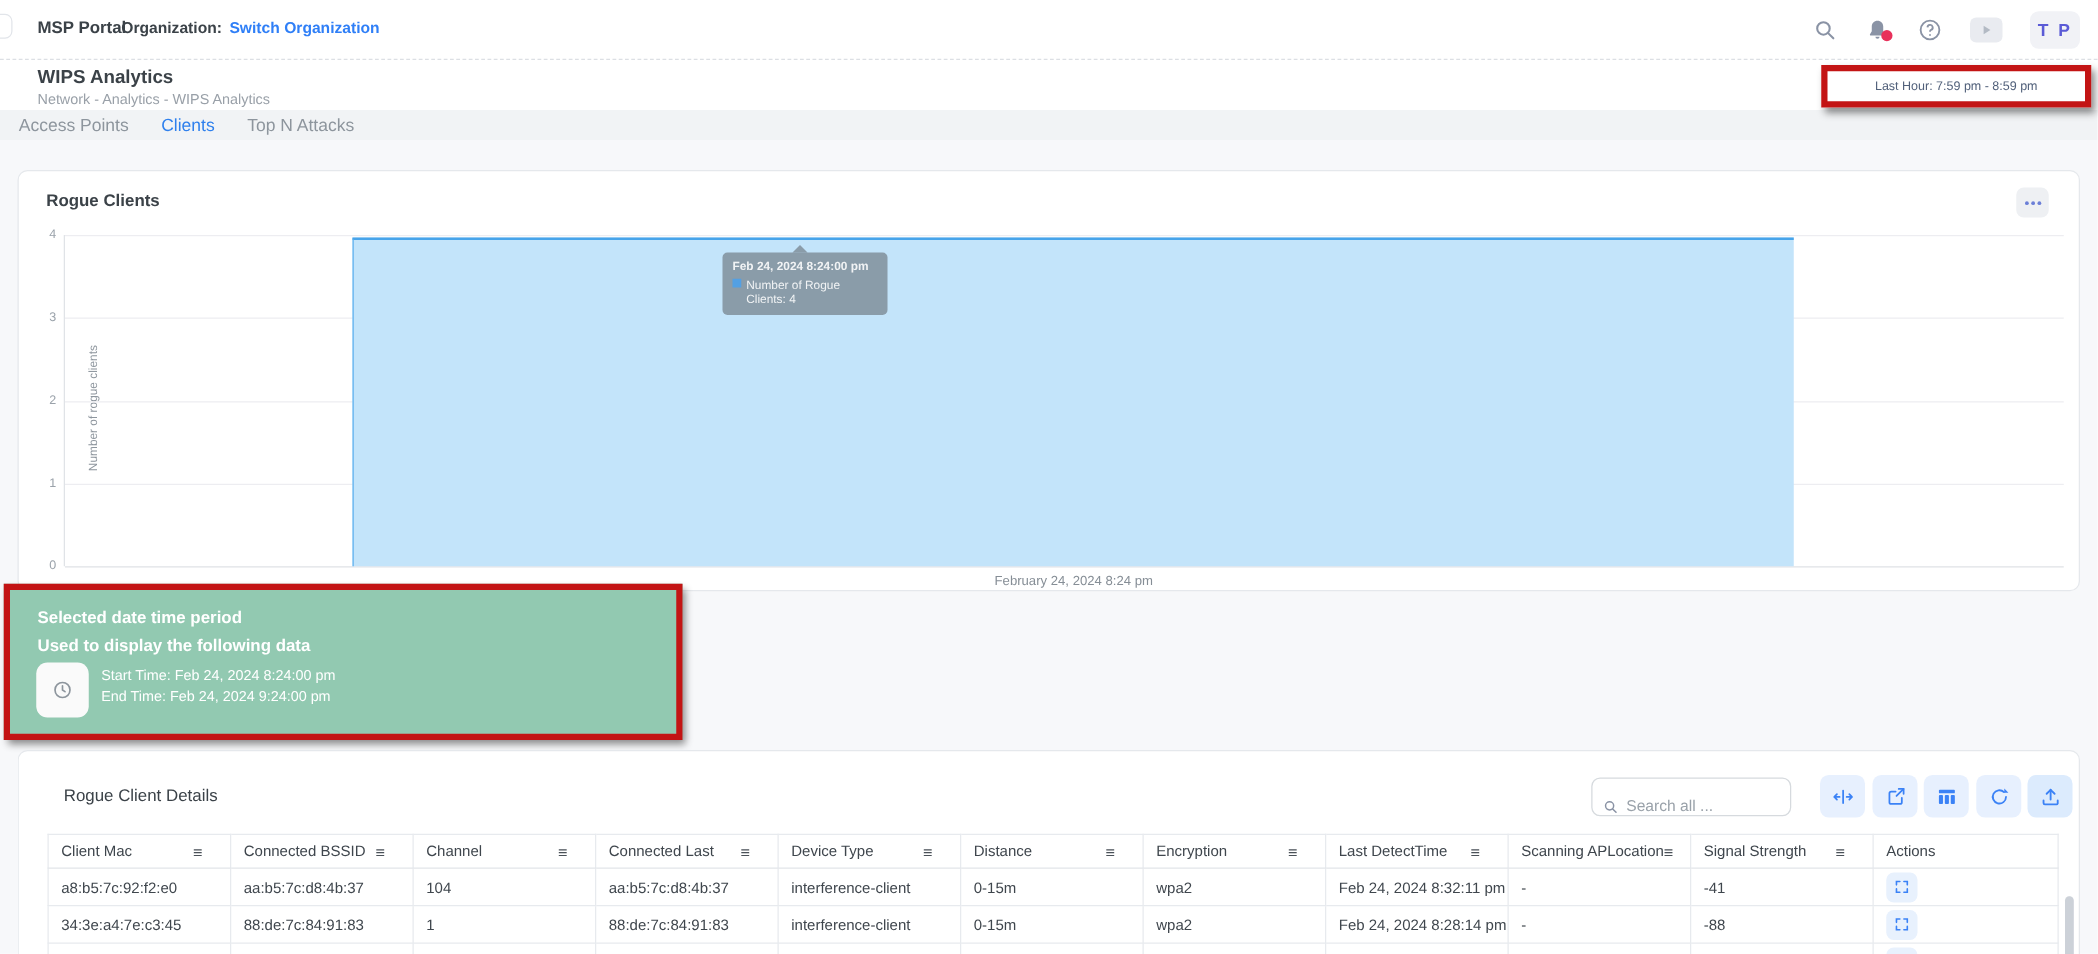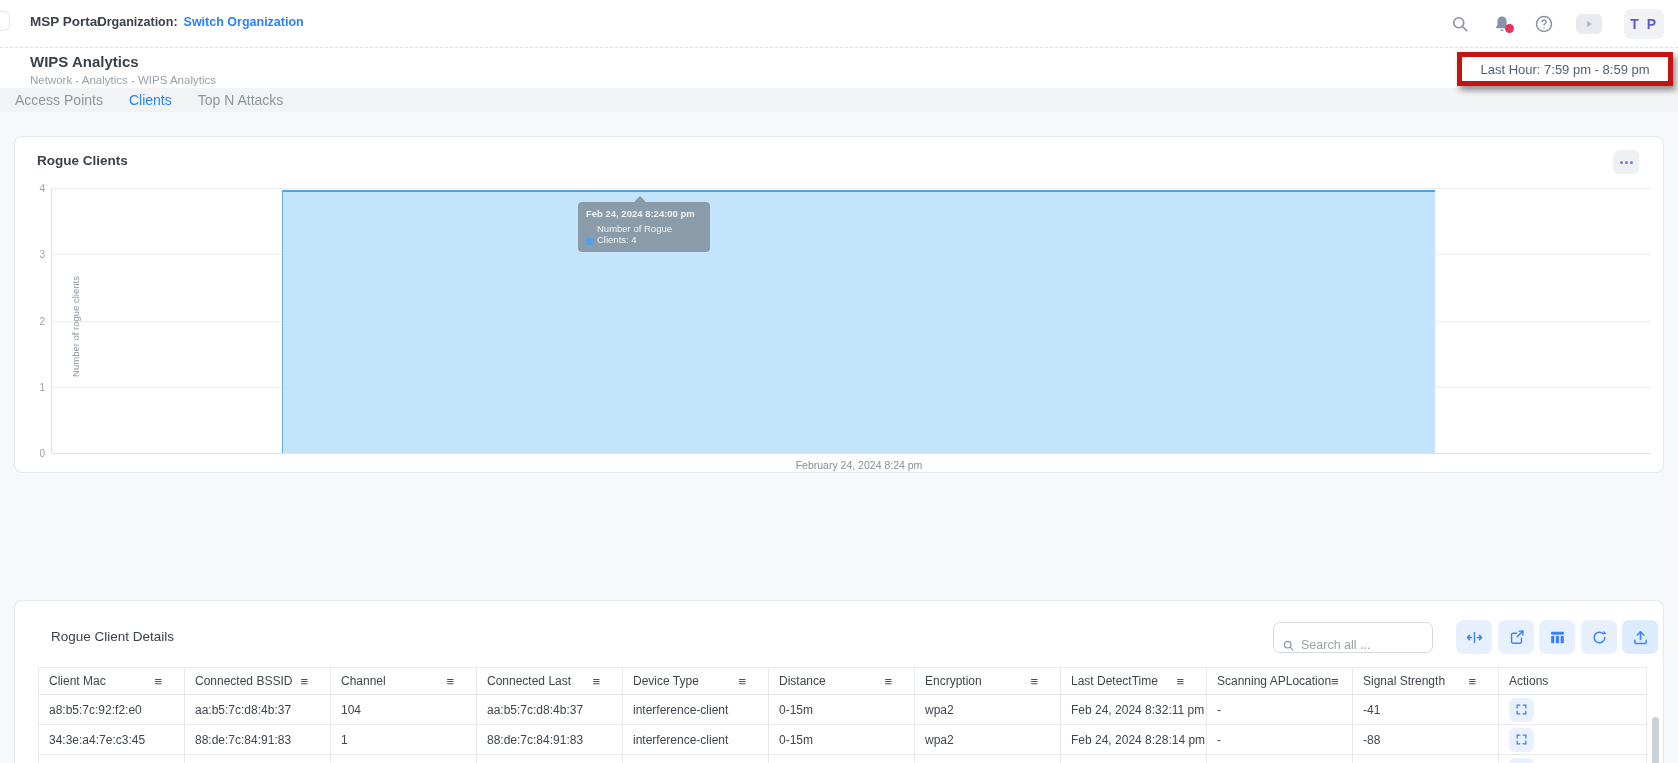--- a/index.html
+++ b/index.html
@@ -27,21 +27,21 @@
     color:#5b5bd6; font-size:14px; font-weight:bold; display:flex; align-items:center;
     justify-content:center; letter-spacing:2px; cursor:pointer;text-align:center; }
 
   
   .page-header { position:absolute; left:0; top:48px; width:1678px; height:40px; background:#fff; }
   .page-title { position:absolute; left:30px; top:5px; font-size:15px; font-weight:bold; color:#3b4248; }
   .breadcrumb { position:absolute; left:30px; top:26px; font-size:11.5px; color:#99a0a8; }
 
   .timebox { position:absolute; left:1457px; top:52px; width:216px; height:34px; background:#fff;
     border:5px solid #c31414; box-shadow:3px 4px 6px rgba(0,0,0,.45); display:flex;
-    align-items:center; justify-content:center; font-size:13px; color:#51607a; z-index:20; }
+    align-items:center; justify-content:center; font-size:10px; color:#51607a; z-index:20; }
 
   
   .tabstrip { position:absolute; left:0; top:88px; width:1678px; height:24px; background:#f1f3f5;
     display:flex; align-items:center; padding-left:15px; gap:26px; }
   .tab { font-size:14px; color:#8d959d; cursor:pointer; }
   .tab.active { color:#2f80ed; }
 
   
   .content { position:absolute; left:0; top:112px; width:1678px; height:651px; background:#f7f8fa; }
 
@@ -64,21 +64,21 @@
   .bar { position:absolute; left:230px; top:2px; width:1153px; height:263px; background:#c3e4fa;
     border-top:2px solid #47a4ea; border-left:1.5px solid #5fb1ee; }
   .xticklabel { position:absolute; top:calc(100% + 6px); left:807px; transform:translateX(-50%);
     font-size:10.5px; color:#868e96; white-space:nowrap; }
 
   .tooltip { position:absolute; left:526px; top:14px; width:132px; background:rgba(104,112,120,.62);
     border-radius:4px; padding:6px 8px 7px; color:rgba(255,255,255,.88); font-size:9.5px; }
   .tooltip:before { content:""; position:absolute; top:-6px; left:56px; border:6px solid transparent;
     border-bottom-color:rgba(104,112,120,.62); border-top:none; }
   .tooltip .tl1 { font-weight:bold; margin-bottom:4px; }
-  .tooltip .tl2 { display:flex; align-items:flex-end; gap:4px; }
+  .tooltip .tl2 { display:flex; align-items:flex-start; gap:4px; }
   .tooltip .sq { width:7px; height:7px; background:rgba(80,160,230,.95); display:inline-block; flex:0 0 auto; }
 
   
   .annotation { position:absolute; left:3px; top:355px; width:543px; height:125px; background:#92c9b1;
     border:5px solid #c31414; box-shadow:3px 4px 6px rgba(0,0,0,.45); color:#fff; }
   .annotation .a1 { position:absolute; left:22px; top:14px; font-size:13.5px; font-weight:bold; }
   .annotation .a2 { position:absolute; left:22px; top:37px; font-size:13.5px; font-weight:bold; }
   .clockbox { position:absolute; left:21px; top:58px; width:42px; height:44px; background:#fafafa;
     border-radius:9px; display:flex; align-items:center; justify-content:center; }
   .clockbox svg { width:16px; height:16px; color:#8d959d; }
@@ -205,20 +205,32 @@
         <div class="tl2">
             <span class="sq"></span>
             <span>Number of Rogue Clients: 4</span>
           </div>
       </div>
 
       <div class="xticklabel">February 24, 2024 8:24 pm</div>
     </div>
   </div>
 
+  <div class="annotation">
+    <div class="a1">Selected date time period</div>
+    <div class="a2">Used to display the following data</div>
+    <div class="clockbox">
+      <svg viewBox="0 0 24 24" fill="none" stroke="currentColor" stroke-width="2" stroke-linecap="round">
+          <circle cx="12" cy="12" r="9"></circle>
+          <path d="M12 7v5l3 2"></path>
+        </svg>
+    </div>
+    <div class="t1">Start Time: Feb 24, 2024 8:24:00 pm</div>
+    <div class="t2">End Time: Feb 24, 2024 9:24:00 pm</div>
+  </div>
 
   <div class="details-card">
     <div class="details-title">Rogue Client Details</div>
 
     <div class="searchbox">
       <svg viewBox="0 0 24 24" fill="none" stroke="currentColor" stroke-width="2.2" stroke-linecap="round">
           <circle cx="10.5" cy="10.5" r="6"></circle>
           <line x1="15" y1="15" x2="20" y2="20"></line>
         </svg>
       <input type="text" placeholder="Search all ..." style="">

